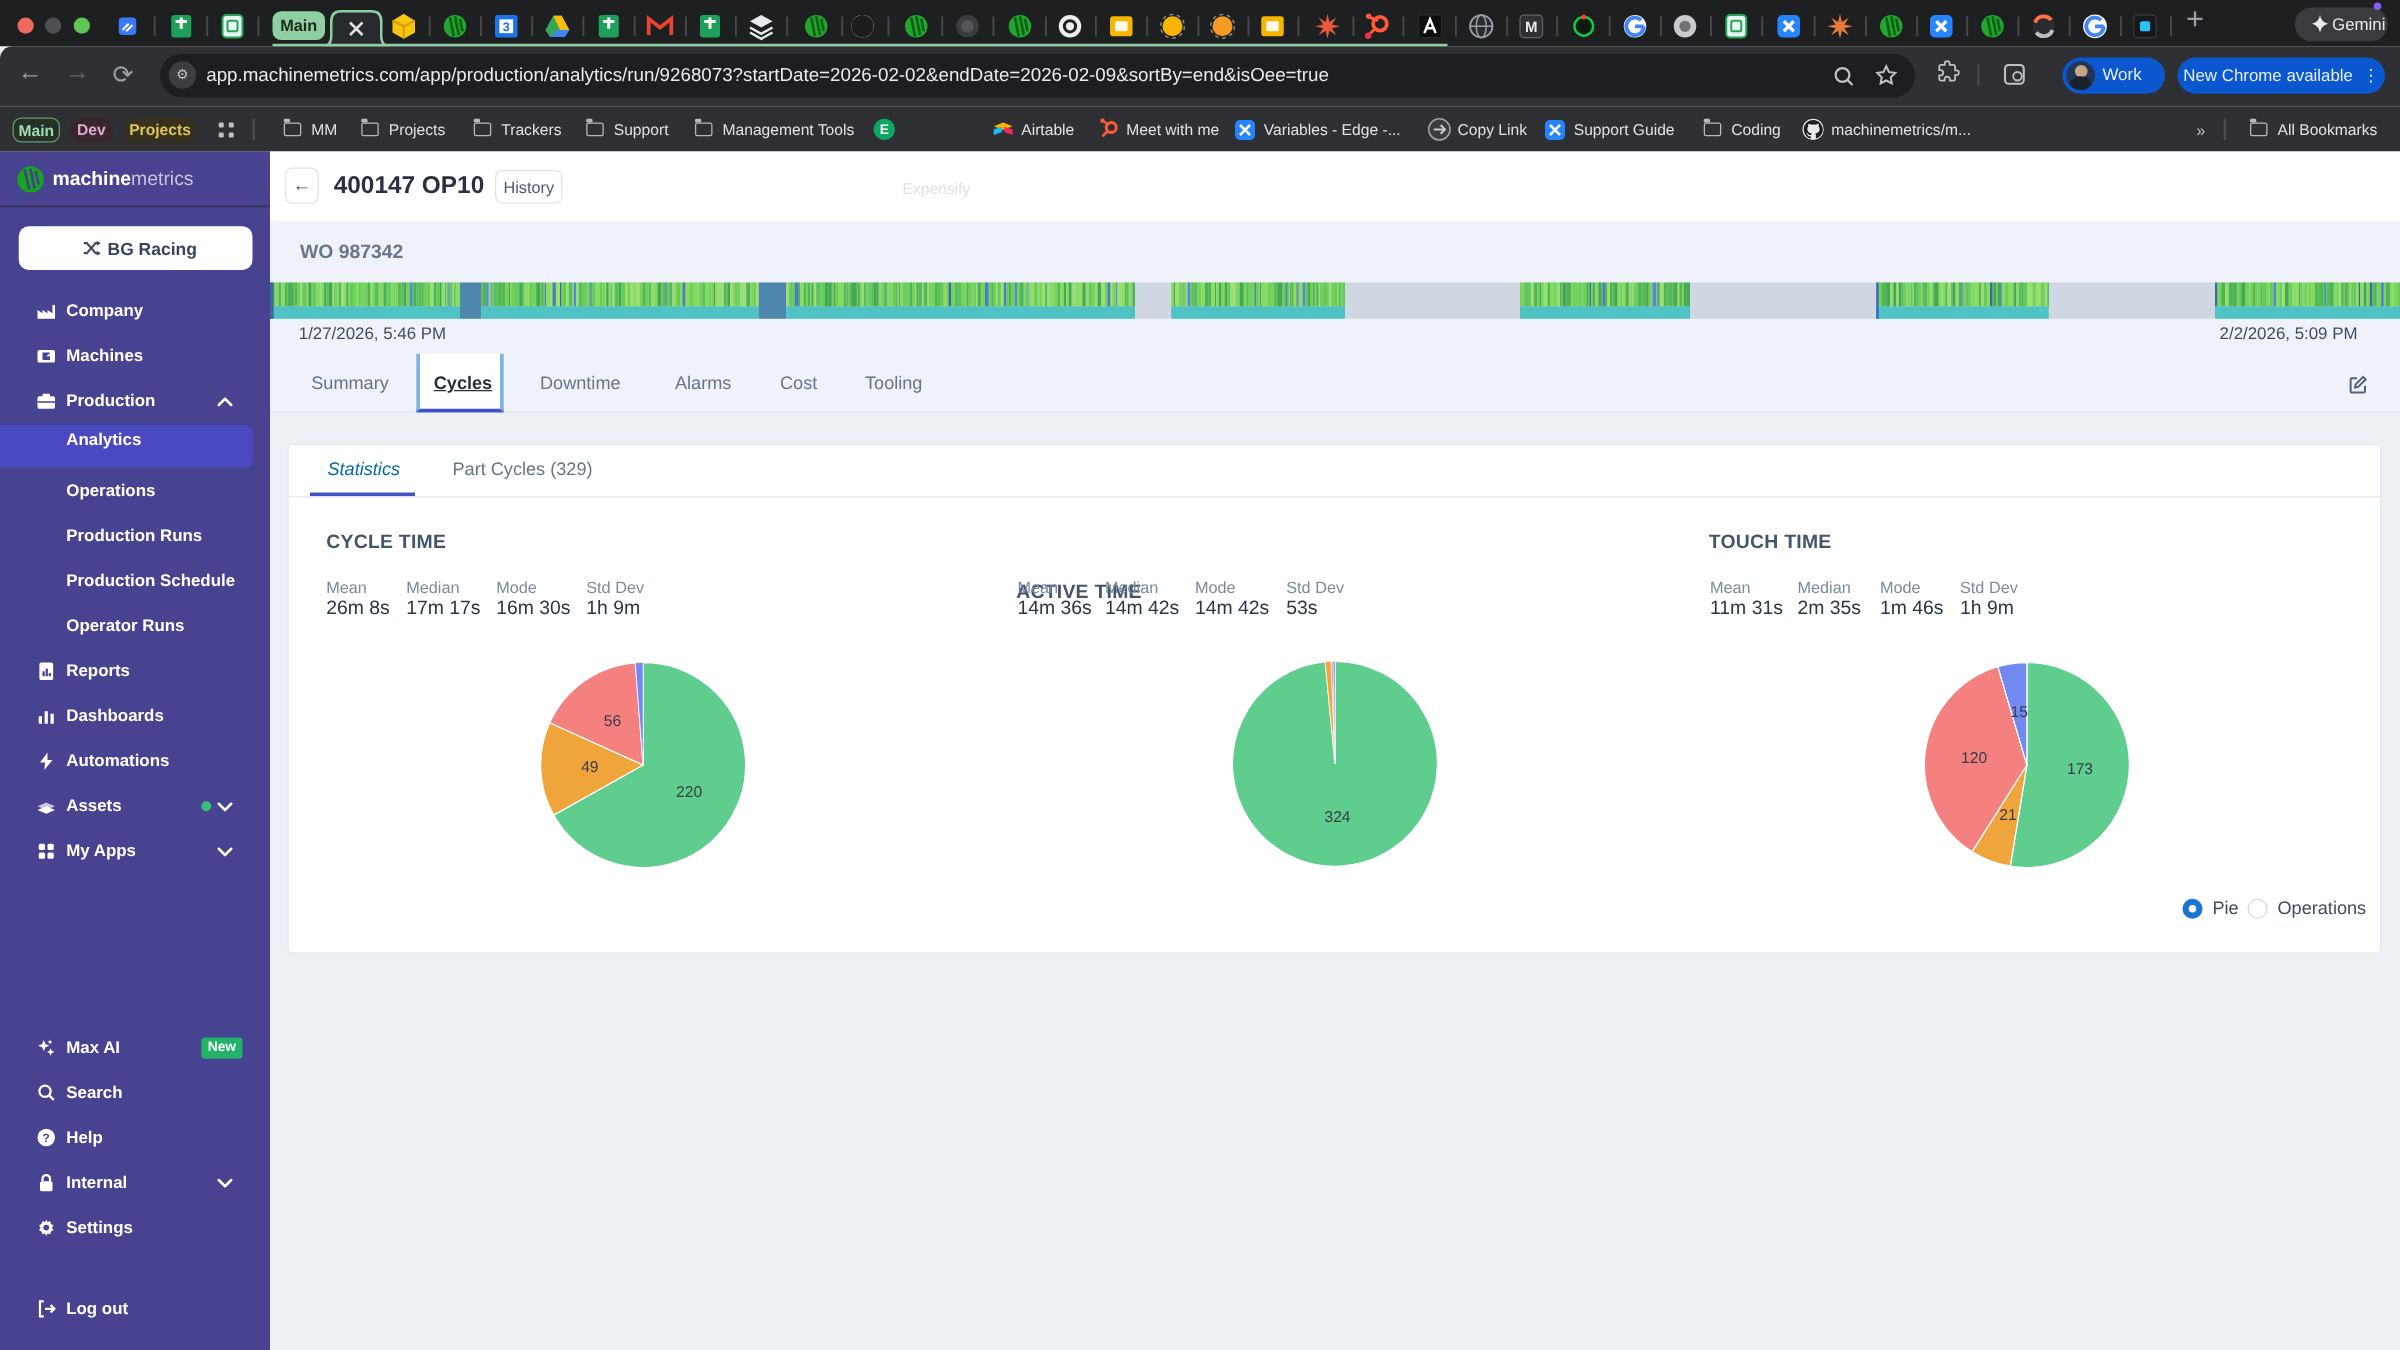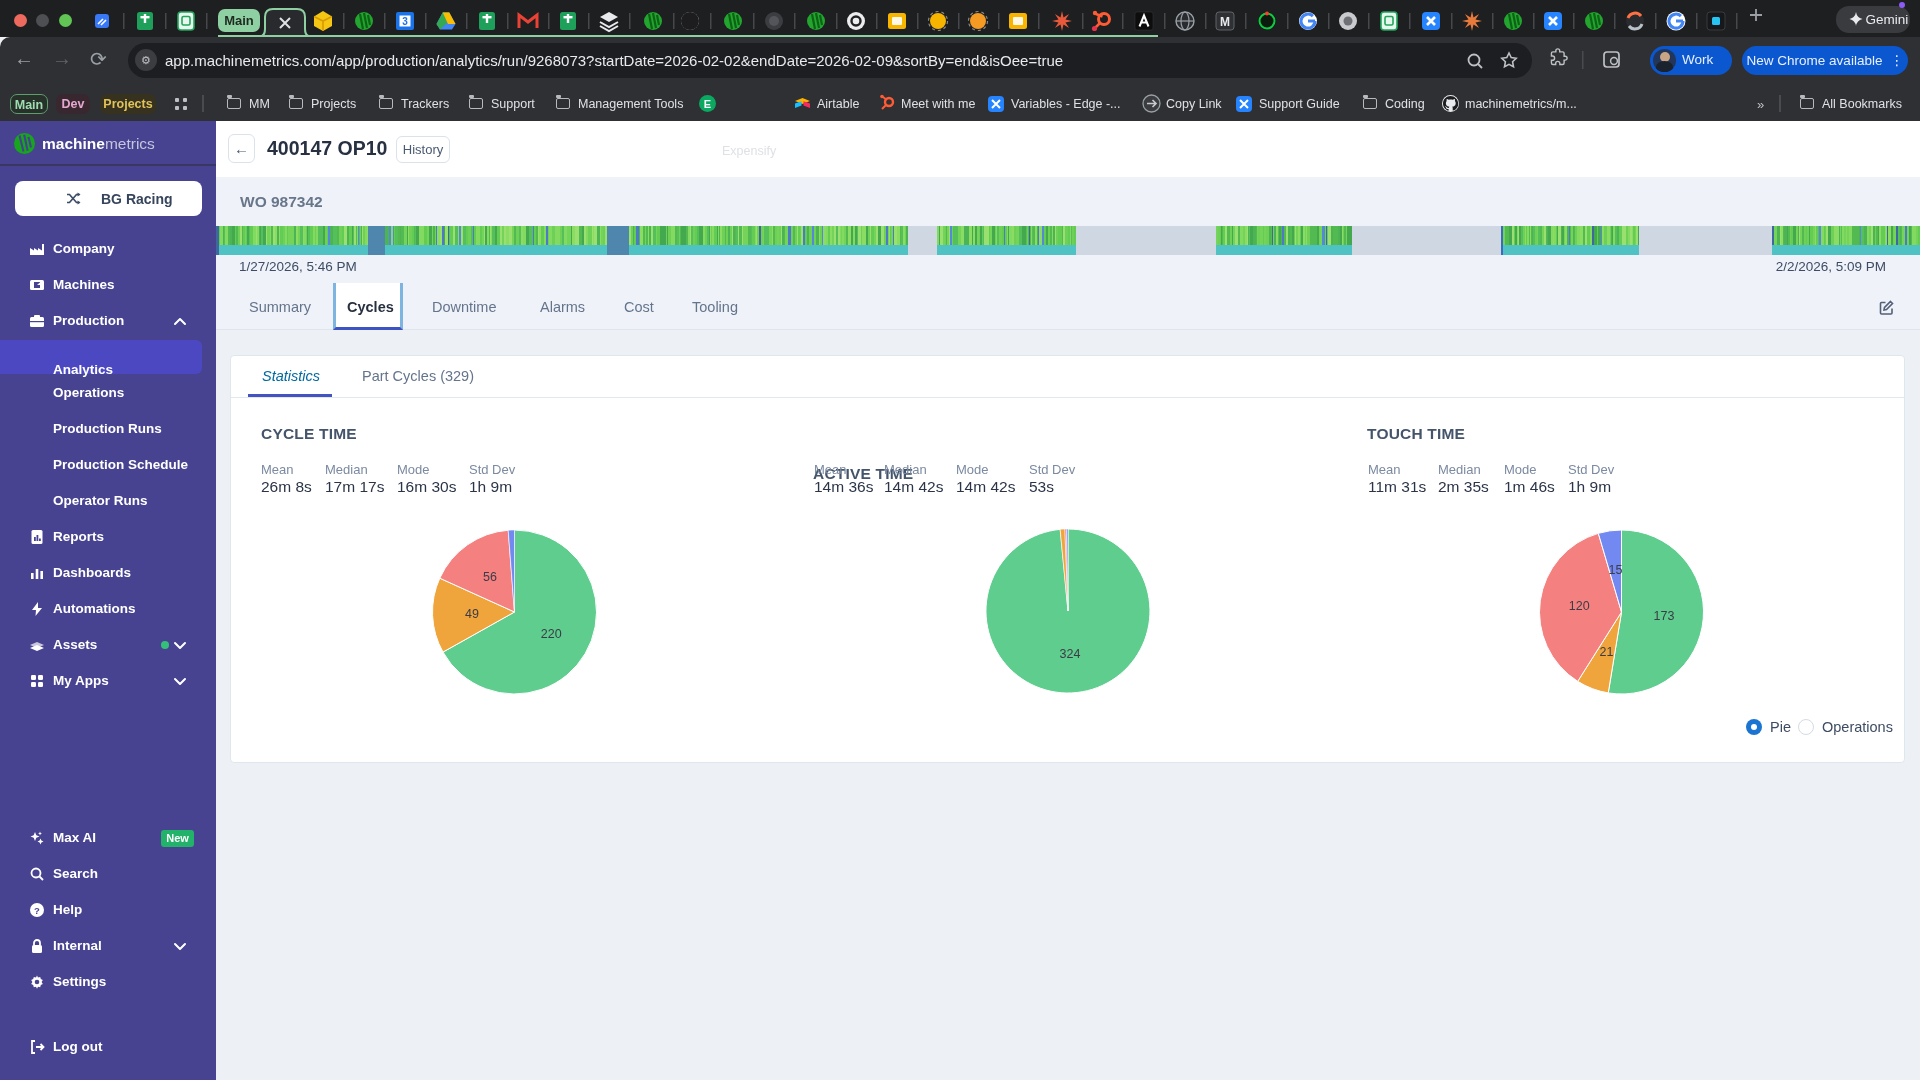--- a/index.html
+++ b/index.html
@@ -721,21 +721,21 @@
       <rect x="1918" y="226" width="2" height="19" fill="#63cc52"></rect>
       <rect x="216" y="226" width="3" height="29" fill="#3f699e"></rect>
       <rect x="1501" y="226" width="2" height="29" fill="#3a6bc0"></rect>
 </svg>
 
 <div class="abs" style="left:239px;top:259px;font-size:13.5px;color:#3e4c63;">1/27/2026, 5:46 PM</div>
 <div class="abs" style="right:34px;top:259px;font-size:13.5px;color:#3e4c63;">2/2/2026, 5:09 PM</div>
 
 <div class="abs" style="left:333px;top:283px;width:70px;height:47px;background:#fff;border-left:3px solid #7db4e0;border-right:3px solid #7db4e0;border-bottom:3px solid #3d53c5;"></div>
 <div class="abs" style="left:249px;top:299px;font-size:14.5px;color:#64748b;">Summary</div>
-<div class="abs" style="left:347px;top:299px;font-size:14.5px;color:#27303f;font-weight:700;">Cycles</div>
+<div class="abs" style="left:347px;top:299px;font-size:14.5px;color:#27303f;font-weight:700;text-decoration:underline;">Cycles</div>
 <div class="abs" style="left:432px;top:299px;font-size:14.5px;color:#64748b;">Downtime</div>
 <div class="abs" style="left:540px;top:299px;font-size:14.5px;color:#64748b;">Alarms</div>
 <div class="abs" style="left:624px;top:299px;font-size:14.5px;color:#64748b;">Cost</div>
 <div class="abs" style="left:692px;top:299px;font-size:14.5px;color:#64748b;">Tooling</div>
 <svg class="abs" style="left:1878px;top:299px;" width="17" height="17" viewBox="0 0 17 17">
       <path d="M14 9.5 L14 14 Q14 15 13 15 L3.5 15 Q2.5 15 2.5 14 L2.5 4.5 Q2.5 3.5 3.5 3.5 L7.5 3.5 M12.5 2.5 L14.5 4.5 L8.5 10.5 L6 11 L6.5 8.5 Z" fill="none" stroke="#546078" stroke-width="1.6"></path>
     </svg>
 
 <div class="abs" id="card"></div>
 <div class="abs" style="left:262px;top:368px;font-size:14.5px;color:#0369a1;font-style:italic;">Statistics</div>
@@ -808,21 +808,21 @@
  <path d="M6.5 3.5 L10.5 19.5 M11.2 2.8 L14.6 18.6 M15.5 5 L18 15.5" stroke="#454191" stroke-width="2.1" fill="none"></path>
 </svg>
 <div class="abs" style="left:42px;top:135px;font-size:15.5px;color:#fff;"><b>machine</b><span style="color:#c6c5de">metrics</span></div>
 <div class="abs" style="left:0;top:164px;width:216px;height:1.5px;background:#3a3664;"></div>
 <div class="abs" style="left:15px;top:181px;width:187px;height:35px;background:#fff;border-radius:8px;"></div>
 <svg class="abs" style="left:66px;top:192px;" width="15" height="13" viewBox="0 0 15 13">
  <path d="M1 2.5 h2.5 l7 8 h3" fill="none" stroke="#3c4d66" stroke-width="1.7"></path>
  <path d="M1 10.5 h2.5 l7 -8 h3" fill="none" stroke="#3c4d66" stroke-width="1.7"></path>
  <path d="M11.5 0.5 L14.5 2.5 L11.5 4.5 Z M11.5 8.5 L14.5 10.5 L11.5 12.5 Z" fill="#3c4d66"></path>
 </svg>
-<div class="abs" style="left:101px;top:191px;font-size:14px;font-weight:700;color:#36455c;">BG Racing</div>
+<div class="abs" style="left:86px;top:191px;font-size:14px;font-weight:700;color:#36455c;">BG Racing</div>
 
 <svg class="abs" style="left:29px;top:241px;" width="16" height="16" viewBox="0 0 16 16">
       <path d="M1 14 V7 l4 2.5 V7 l4 2.5 V7 l4 2.5 V3 h2 v11 Z" fill="#fff"></path>
     </svg>
     <div class="nav" style="top:241px;">Company</div>
     <svg class="abs" style="left:29px;top:277px;" width="16" height="16" viewBox="0 0 16 16">
       <rect x="1" y="3" width="14" height="10" rx="1.5" fill="#fff"></rect>
       <rect x="5" y="5" width="6" height="6" fill="#474391"></rect>
       <path d="M8 8 L11 5.5 L11 8 Z" fill="#fff"></path>
     </svg>
@@ -830,21 +830,21 @@
     <svg class="abs" style="left:29px;top:313px;" width="16" height="16" viewBox="0 0 16 16">
       <rect x="1" y="4" width="14" height="10" rx="1.5" fill="#fff"></rect>
       <rect x="5" y="2" width="6" height="3" rx="1" fill="#fff"></rect>
       <rect x="1" y="8" width="14" height="1.2" fill="#474391"></rect>
     </svg>
     <div class="nav" style="top:313px;">Production</div>
     <svg class="abs" style="left:173px;top:317px;" width="14" height="9" viewBox="0 0 14 9">
       <path d="M2 7 L7 2 L12 7" fill="none" stroke="#fff" stroke-width="2" stroke-linecap="round" stroke-linejoin="round"></path>
     </svg>
     <div class="abs" style="left:0;top:340px;width:202px;height:34px;background:#4c48c2;border-radius:0 6px 6px 0;"></div>
-    <div class="nav" style="top:362px;">Analytics</div>
+    <div class="nav" style="top:344px;">Analytics</div>
     <div class="nav" style="top:385px;">Operations</div>
     <div class="nav" style="top:421px;">Production Runs</div>
     <div class="nav" style="top:457px;">Production Schedule</div>
     <div class="nav" style="top:493px;">Operator Runs</div>
     <svg class="abs" style="left:29px;top:529px;" width="16" height="16" viewBox="0 0 16 16">
       <rect x="2.5" y="1" width="11" height="14" rx="1.5" fill="#fff"></rect>
       <rect x="5" y="8" width="1.8" height="4" fill="#474391"></rect>
       <rect x="7.5" y="6" width="1.8" height="6" fill="#474391"></rect>
       <rect x="10" y="9.5" width="1.8" height="2.5" fill="#474391"></rect>
     </svg>

